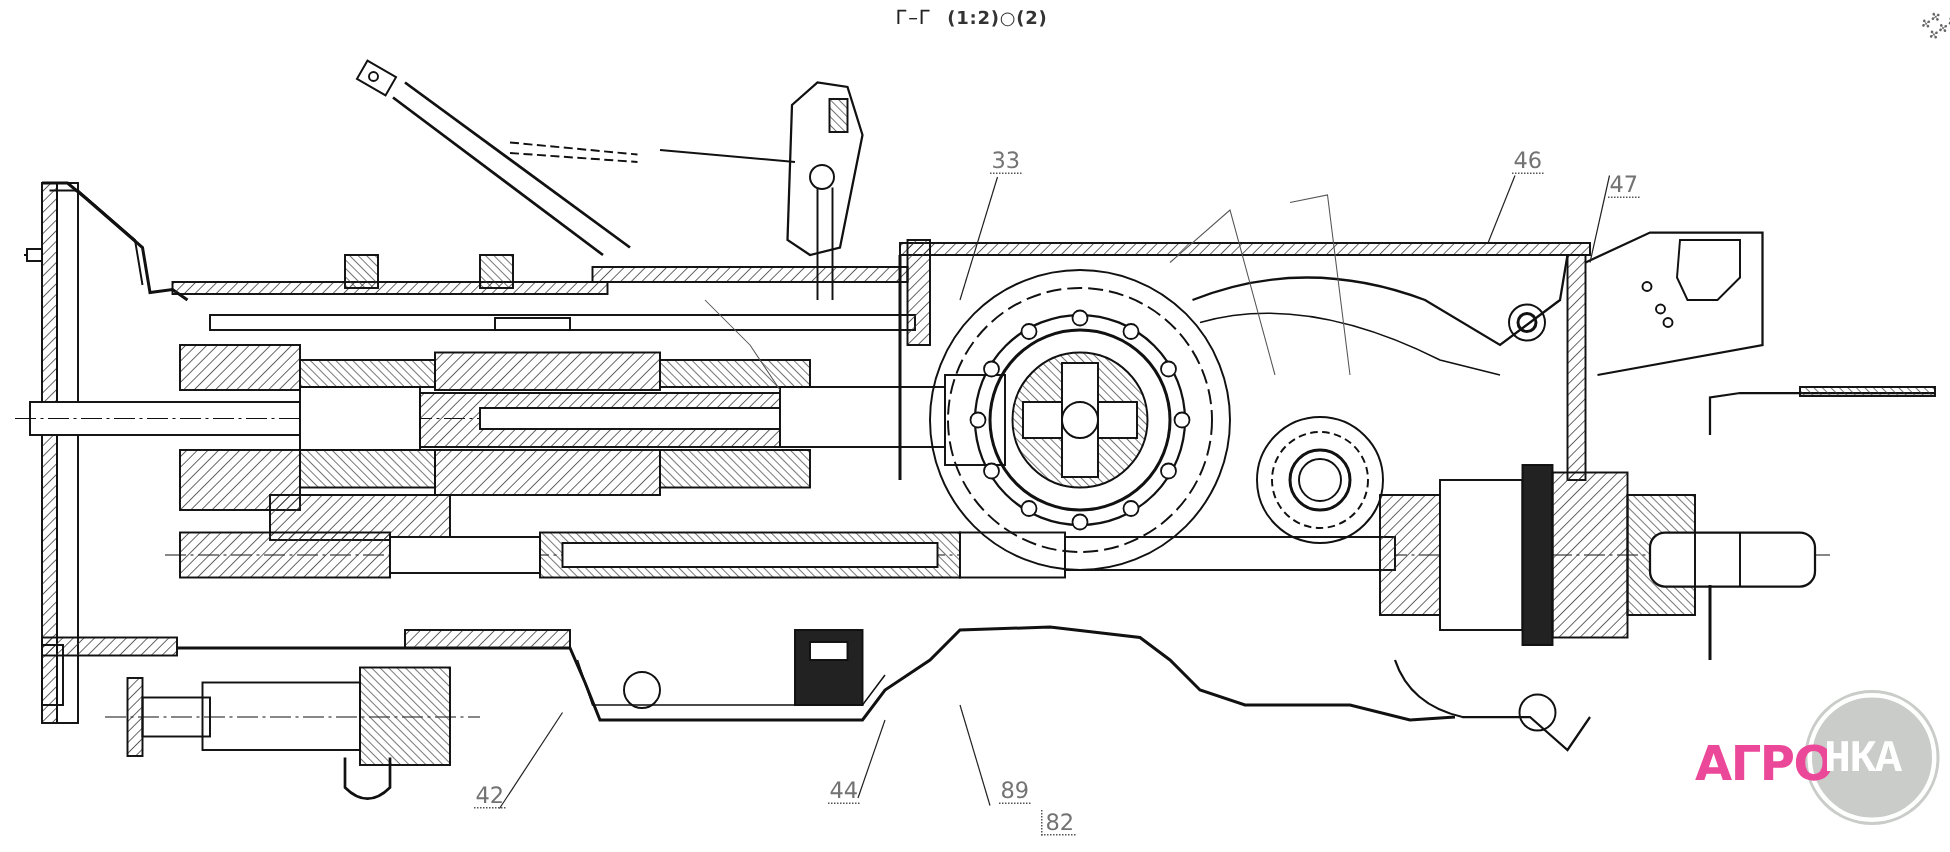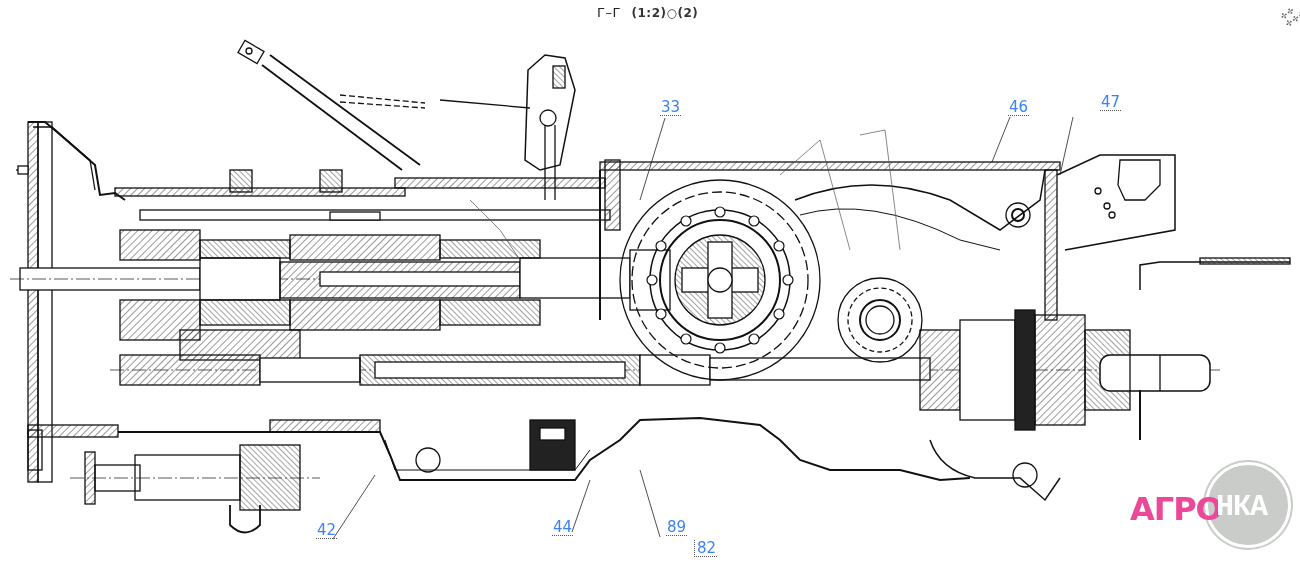--- a/index.html
+++ b/index.html
@@ -1,21 +1,21 @@
 <!DOCTYPE html>
 <html><head>
 <meta charset="utf-8">
 <style>
   html, body { margin: 0; padding: 0; background: #ffffff; }
   body { width: 1300px; height: 568px; position: relative; overflow: hidden; font-family: "DejaVu Sans", sans-serif; }
   #drawing { position: absolute; left: 0; top: 0; width: 1300px; height: 568px; }
   .title { position: absolute; left: 597px; top: 5px; font-size: 13px; color: #222; letter-spacing: 0.5px; font-family: "DejaVu Sans", sans-serif; }
   .title .scale { font-size: 12px; color: #333; margin-left: 6px; font-weight: bold; }
   .corner-mark { position: absolute; left: 1282px; top: 6px; font-size: 8px; color: #666; transform: rotate(-35deg); letter-spacing: 1px; }
-  .callout { position: absolute; font-size: 15px; color: #3b82f6; font-family: "DejaVu Sans", sans-serif; border-bottom: 1px dotted #555; padding: 0 1px; line-height: 16px; }
+  .callout { position: absolute; font-size: 15px; color: #737373; font-family: "DejaVu Sans", sans-serif; border-bottom: 1px dotted #555; padding: 0 1px; line-height: 16px; }
   .callout.boxed { border-left: 1px dotted #555; padding-left: 2px; margin-left: 36px; }
   .watermark { position: absolute; left: 1130px; top: 462px; width: 160px; height: 90px; }
   .watermark .wm-text { position: absolute; left: 0; top: 28px; font-size: 32px; font-weight: bold; color: #ec4899; letter-spacing: -1px; font-family: "DejaVu Sans", sans-serif; }
   .watermark .wm-circle { position: absolute; left: 75px; top: 0; width: 80px; height: 80px; border-radius: 50%; background: #c9ccc9; border: 3px solid #fff; box-shadow: 0 0 0 2px #c9ccc9; }
   .watermark .wm-text2 { position: absolute; left: 86px; top: 28px; font-size: 30px; font-weight: bold; color: #fff; letter-spacing: -1px; font-family: Liberation Mono, monospace; }
 </style>
 </head>
 <body>
 
 <svg id="drawing" viewBox="0 0 1300 568" xmlns="http://www.w3.org/2000/svg">
@@ -197,21 +197,21 @@
 </svg>
 
 <div class="title">
   <span>Г–Г</span>
   <span class="scale">(1:2)○(2)</span>
 </div>
 <div class="corner-mark">✣✣ ✣✣✣</div>
 
 <div class="callout" style="left:660px; top:99px;">33</div>
 <div class="callout" style="left:1008px; top:99px;">46</div>
-<div class="callout" style="left:1072px; top:94px;margin-left:28px;">47</div>
+<div class="callout" style="left:1072px; top:115px;">47</div>
 <div class="callout" style="left:316px; top:522px;">42</div>
 <div class="callout" style="left:552px; top:519px;">44</div>
 <div class="callout" style="left:666px; top:519px;">89</div>
 <div class="callout boxed" style="left:658px; top:540px;">82</div>
 
 <div class="watermark">
   <div class="wm-circle"></div>
   <div class="wm-text">АГРО</div>
   <div class="wm-text2">НКА</div>
 </div>

